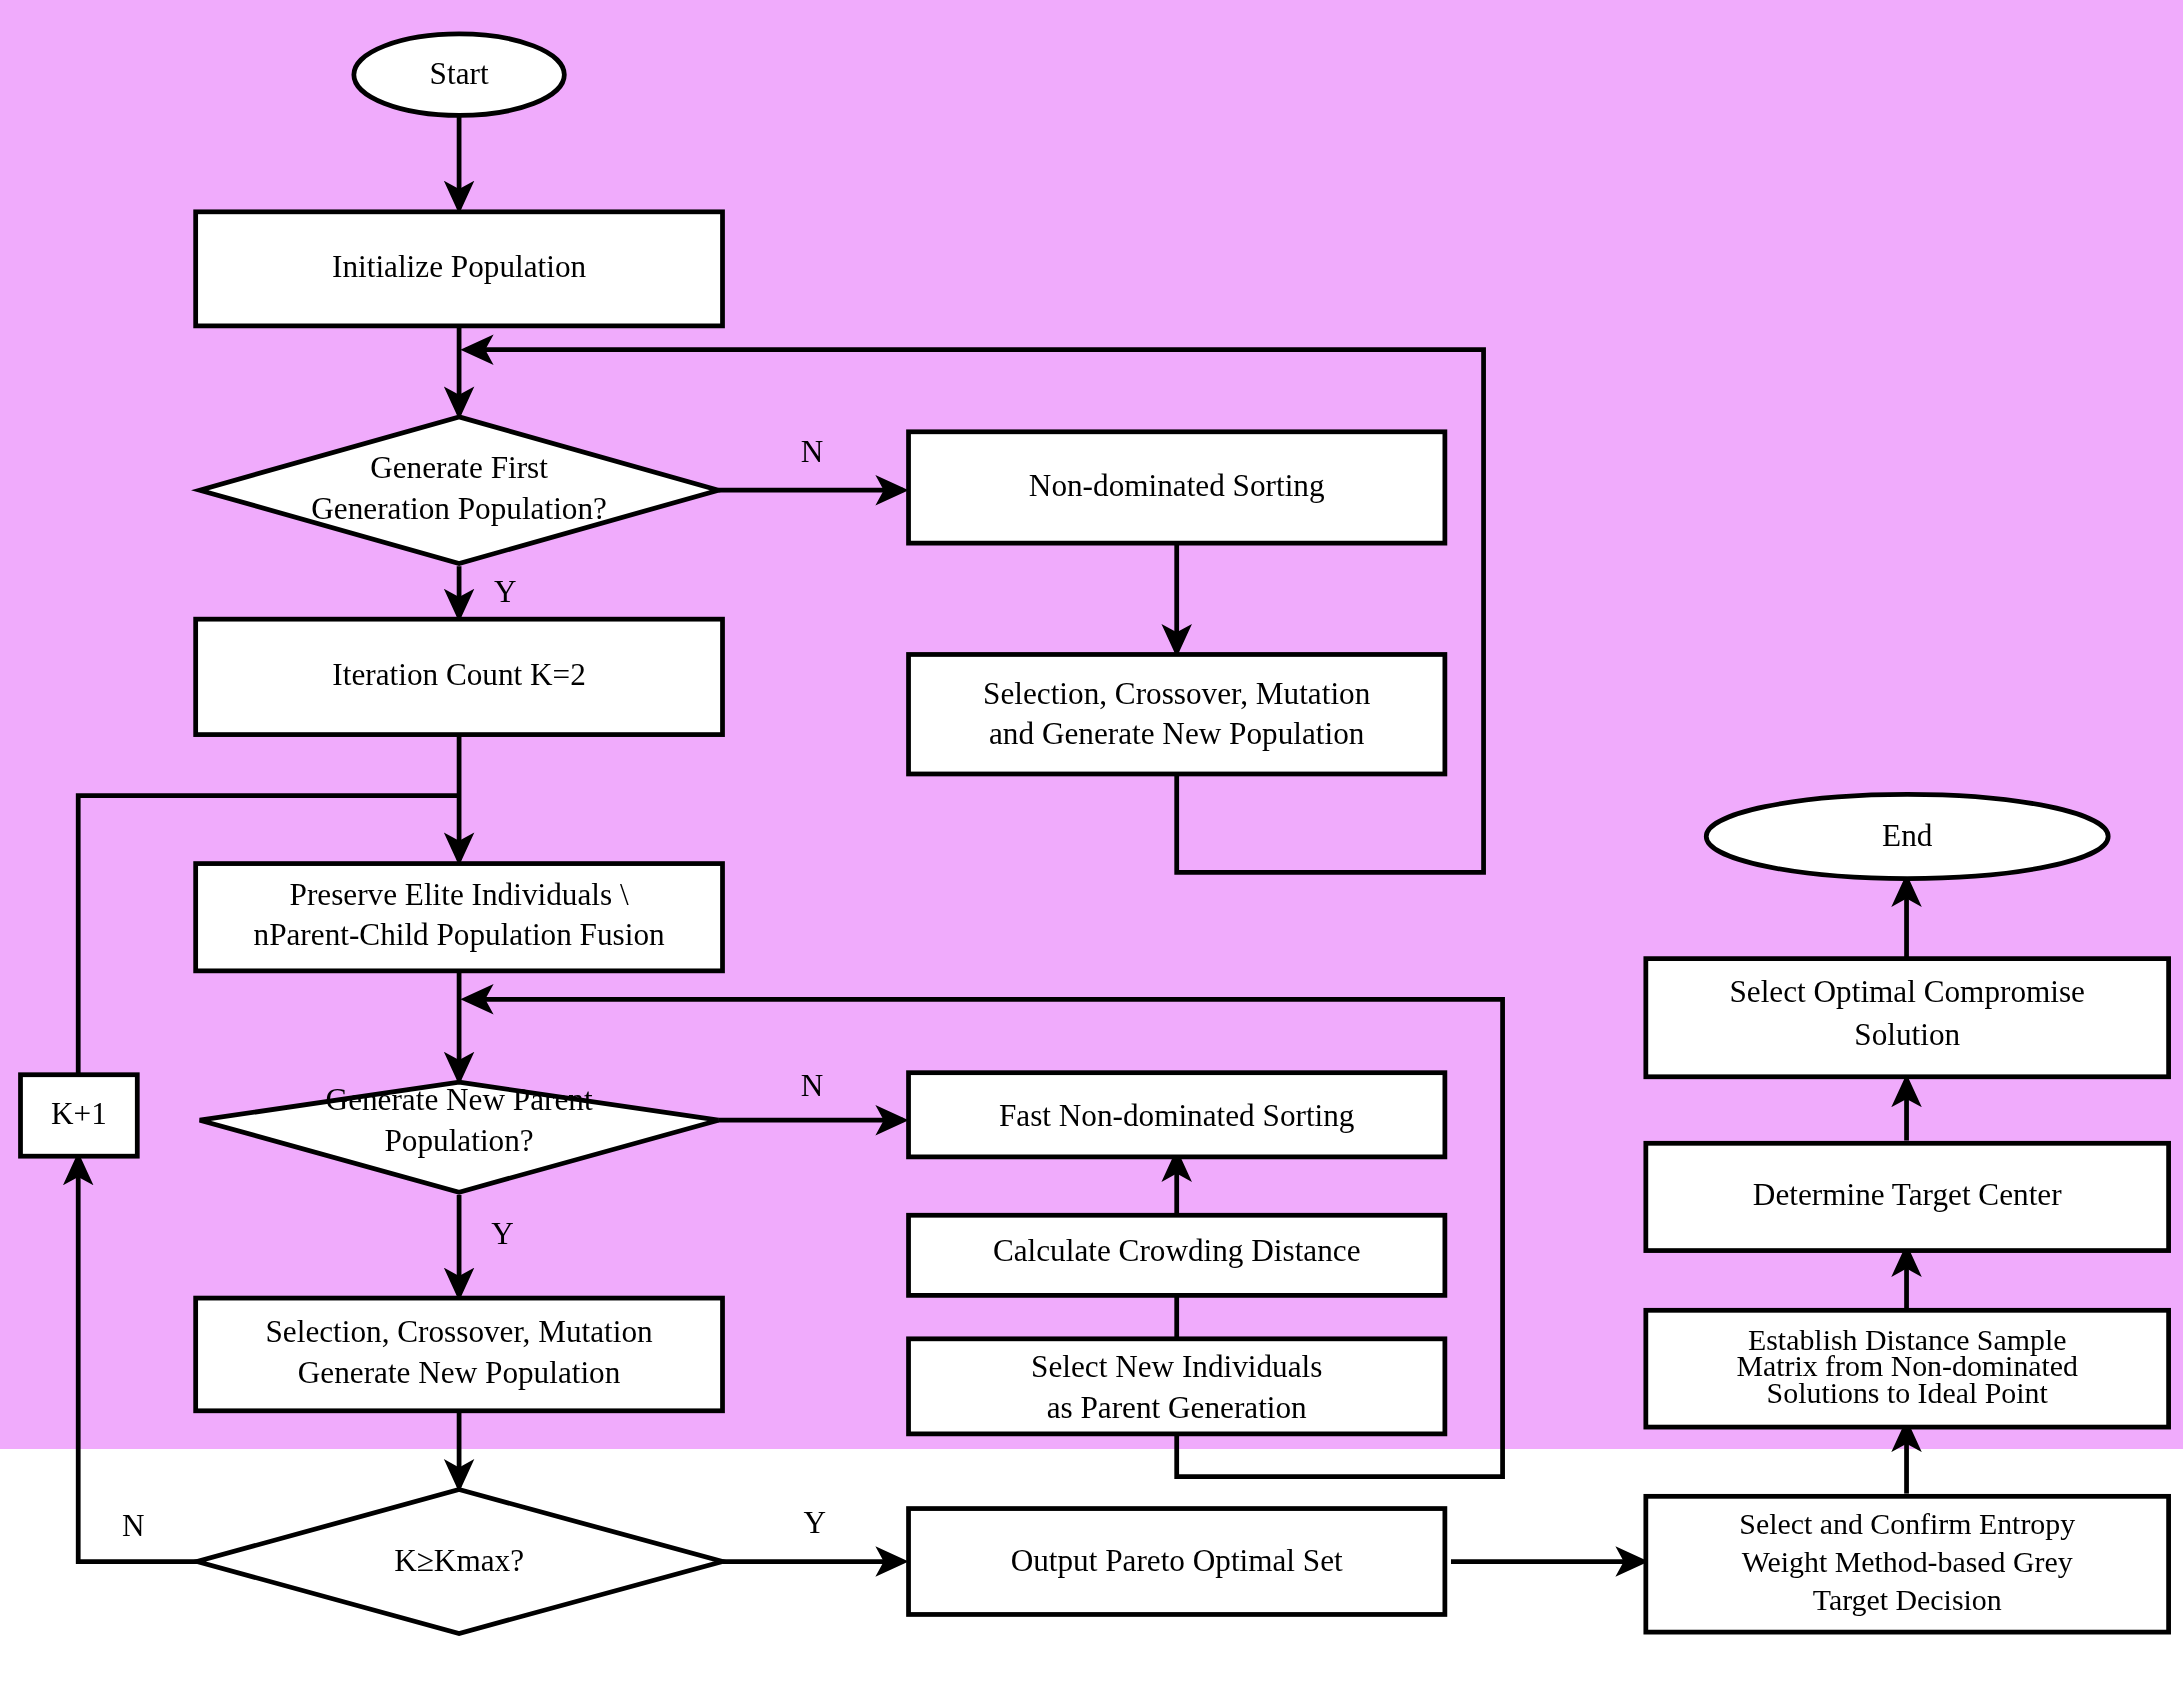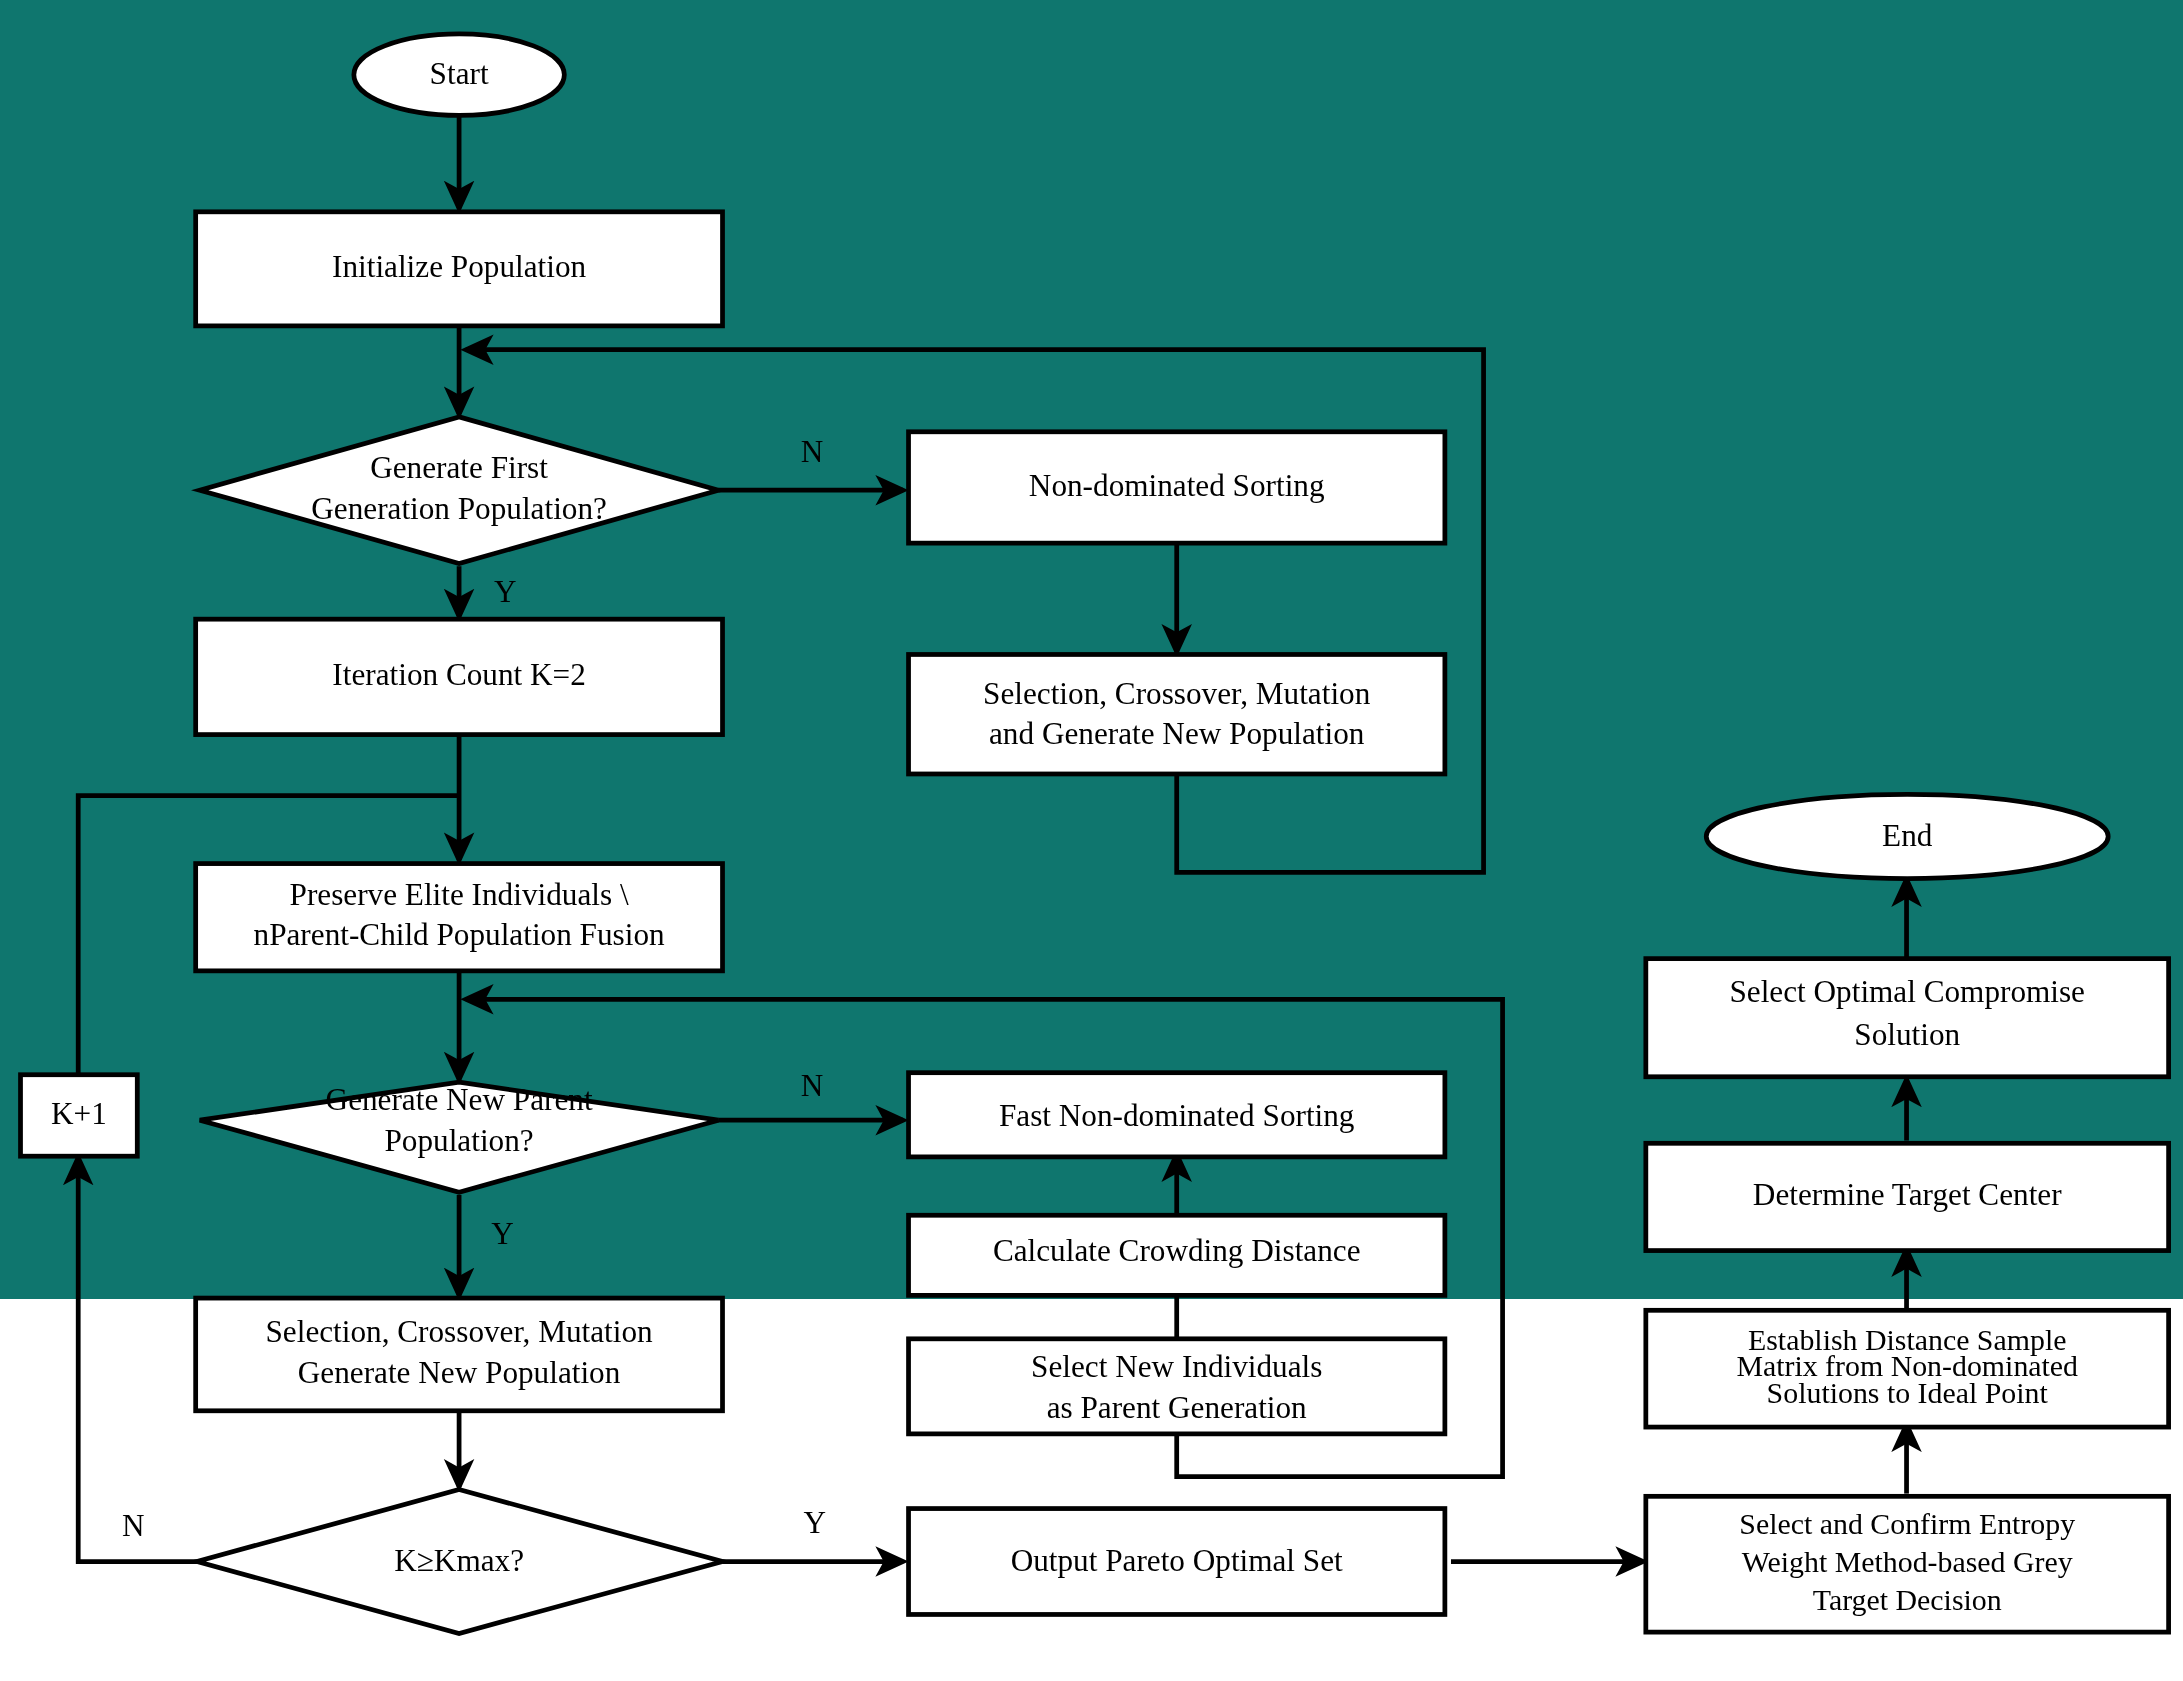--- a/index.html
+++ b/index.html
@@ -1,18 +1,18 @@
 <!DOCTYPE html>
 <html style="font-size:11px"><head>
 <meta charset="utf-8">
 <style>
   html,body{margin:0;padding:0;background:#ffffff;}
   body{width:2183px;height:1681px;overflow:hidden;
        font-family:"Liberation Serif","DejaVu Serif",serif;}
-  #canvas{position:relative;width:2183px;height:1299px;background:#0f766e;}
+  #canvas{position:relative;width:2183px;height:1449px;background:#f0abfc;}
   svg#flow{position:absolute;left:0;top:0;width:2183px;height:1681px;}
   .shape{fill:#ffffff;stroke:#000000;stroke-width:7;}
   .conn{stroke:#000000;stroke-width:7;fill:none;}
   .lbl{font-family:"Liberation Serif","DejaVu Serif",serif;
        font-size:46px;fill:#000000;text-anchor:middle;dominant-baseline:middle;}
   .lbl-small{font-family:"Liberation Serif","DejaVu Serif",serif;
        font-size:44px;fill:#000000;text-anchor:middle;dominant-baseline:middle;}
   .edge-lbl{font-family:"Liberation Serif","DejaVu Serif",serif;
        font-size:46px;fill:#000000;text-anchor:middle;dominant-baseline:middle;}
 </style>

